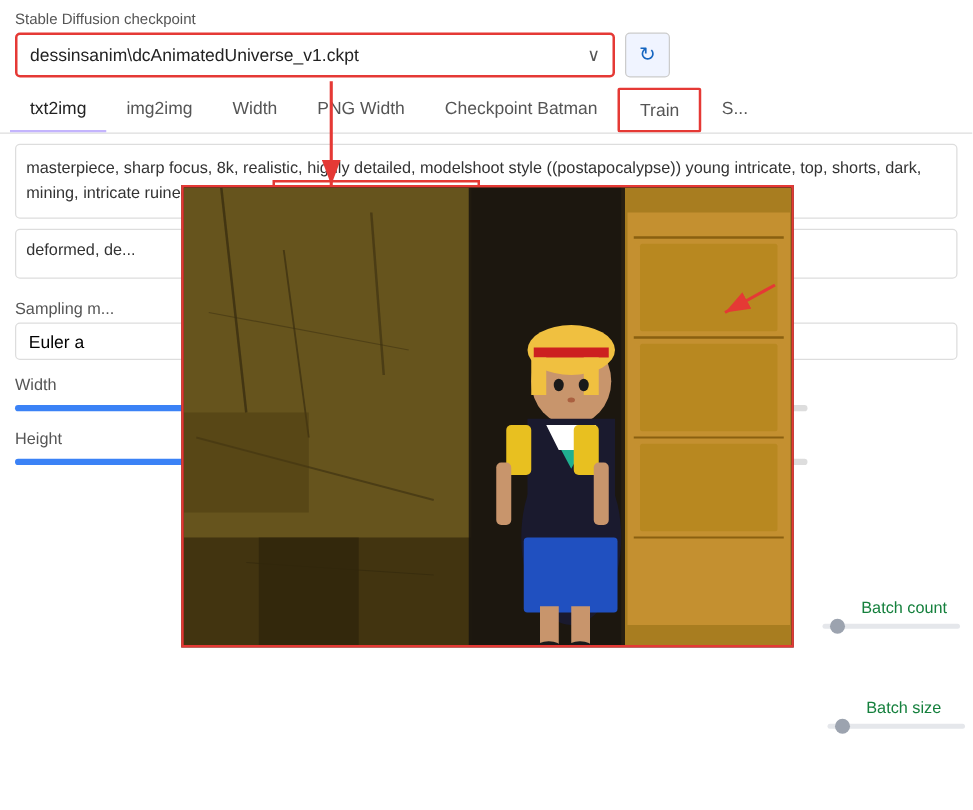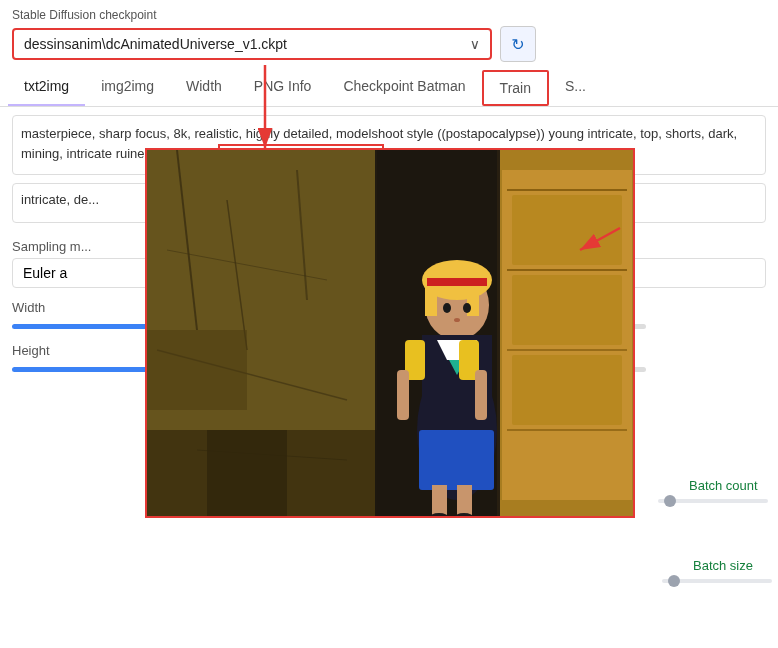--- a/index.html
+++ b/index.html
@@ -17,21 +17,20 @@
     .header {
       padding: 8px 12px 4px 12px;
     }
     .checkpoint-label {
       font-size: 12px;
       color: #555;
       margin-bottom: 4px;
     }
     .checkpoint-row {
       display: flex;
-      align-items: center;
       gap: 8px;
     }
     .checkpoint-select {
       display: flex;
       align-items: center;
       border: 2px solid #e53935;
       border-radius: 4px;
       padding: 6px 10px;
       flex: 1;
       max-width: 480px;
@@ -200,36 +199,36 @@
       <div class="refresh-btn">
         <span>↻</span>
       </div>
     </div>
   </div>
 
   <div class="tabs-container">
     <div class="tab active">txt2img</div>
     <div class="tab">img2img</div>
     <div class="tab">Width</div>
-    <div class="tab">PNG Info</div>
+    <div class="tab">PNG Width</div>
     <div class="tab">Checkpoint Batman</div>
     <div class="tab train-tab-highlight" style="border:2px solid #e53935; border-radius:2px;">Train</div>
     <div class="tab">S...</div>
   </div>
 
   <div style="padding: 8px 12px 4px 12px;">
     <div class="prompt-box">
       <div class="prompt-text">
         masterpiece, sharp focus, 8k, realistic, highly detailed, modelshoot style ((postapocalypse)) young
         intricate, top, shorts, dark, mining, intricate ruined city street,
         <span class="batman-highlight">Batman the animated series</span>
       </div>
     </div>
     <div class="negative-prompt-box">
-      <span>intricate, de...</span>
+      <span>deformed, de...</span>
     </div>
   </div>
 
   <div style="padding: 4px 12px;">
     <div class="control-label">Sampling m...</div>
     <div class="select-box">Euler a</div>
   </div>
 
   <div style="padding: 8px 12px 4px 12px;">
     <div class="slider-label">Width</div>

